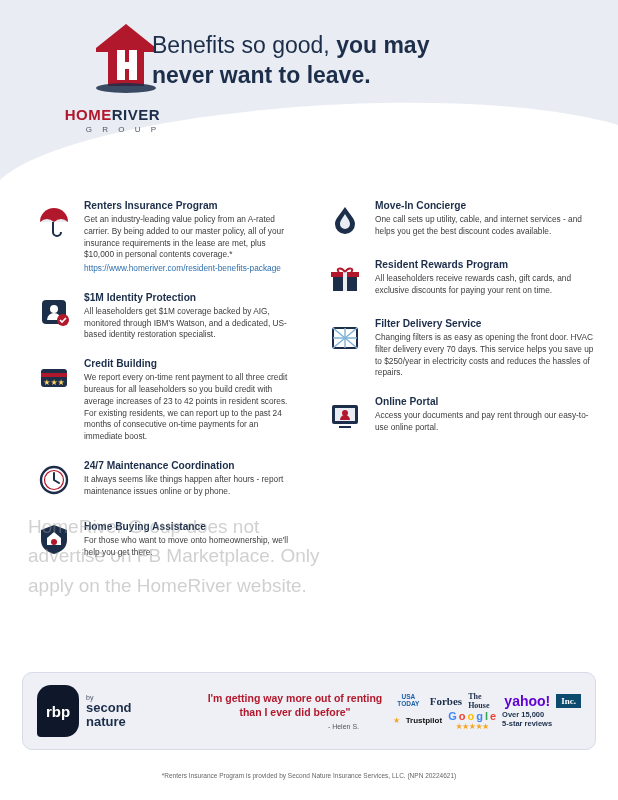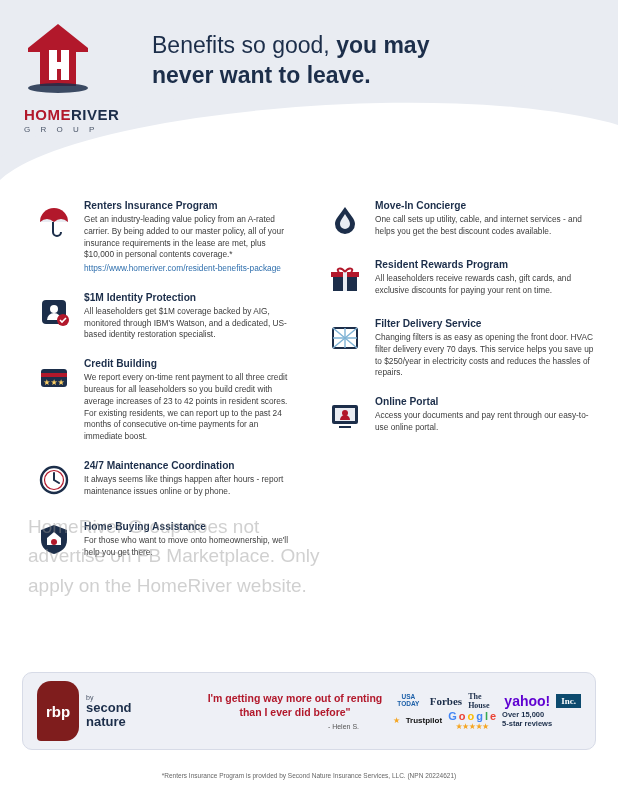--- a/index.html
+++ b/index.html
@@ -53,24 +53,24 @@
     left: -10px;
     bottom: -48px;
     width: 680px;
     height: 150px;
     background: #e9ecf2;
     border-radius: 60% 60% 0 0 / 90px 90px 0 0;
     transform: rotate(-3.2deg);
   }
   .logo-wrap {
     position: absolute;
-    left: 24px;
+    left: 40px;
     top: 22px;
     width: 120px;
-    text-align: left;
+    text-align: right;
   }
   .logo-h {
     width: 68px;
     height: 74px;
     margin: 0 auto;
   }
   .logo-text {
     margin-top: 6px;
     font-weight: bold;
     font-size: 15px;
@@ -179,22 +179,22 @@
   }
   .rbp-logo {
     display: flex;
     align-items: center;
     gap: 7px;
     flex: 0 0 auto;
     width: 160px;
   }
   .rbp-badge {
     width: 42px;
-    height: 60px;
-    background: #7f1d1d;
+    height: 52px;
+    background: #0f172a;
     border-radius: 14px 14px 14px 4px;
     color: #fff;
     font-size: 15px;
     font-weight: bold;
     display: flex;
     align-items: center;
     justify-content: center;
     position: relative;
   }
   .rbp-by {

